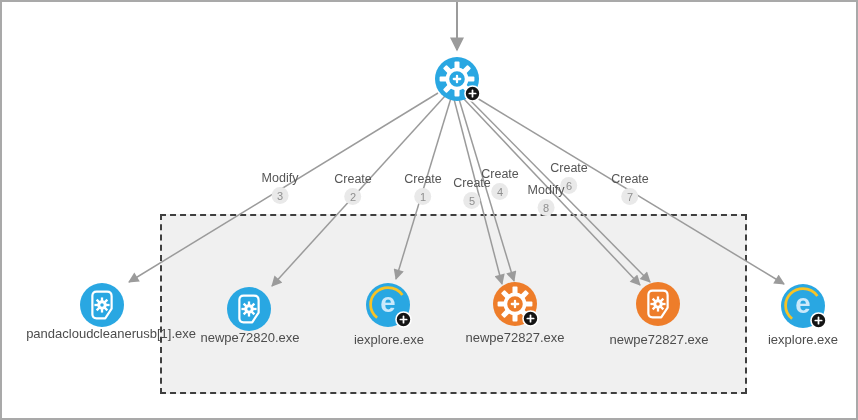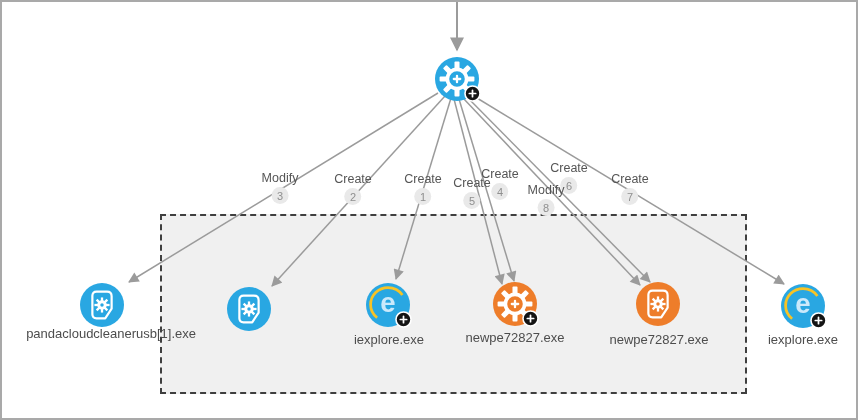--- a/index.html
+++ b/index.html
@@ -147,20 +147,21 @@
         <use href="#sym-file-gear"></use>
       </svg>
   </div>
   <div class="node-label wrap" style="left:18px; top:324px; width:176px">pandacloudcleanerusb[1].exe</div>
 
   <div class="node blue" style="left:225px; top:285px; --node-color:var(--process-blue)">
     <svg class="icon" viewBox="0 0 48 48">
         <use href="#sym-file-gear"></use>
       </svg>
   </div>
+  <div class="node-label" style="left:177px; top:328px; width:142px">newpe72820.exe</div>
 
   <div class="node blue" style="left:364px; top:281px">
     <svg class="icon" viewBox="0 0 48 48">
         <use href="#sym-ie"></use>
       </svg>
     <svg class="plus" viewBox="0 0 24 24">
         <use href="#sym-plus-badge"></use>
       </svg>
   </div>
   <div class="node-label" style="left:327px; top:330px; width:120px">iexplore.exe</div>

